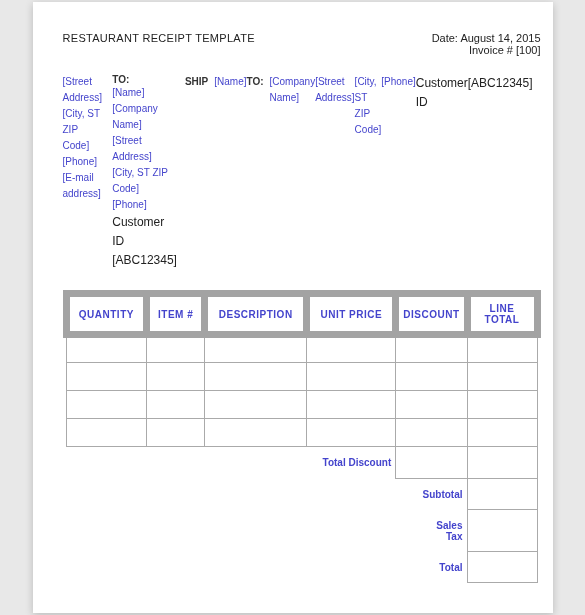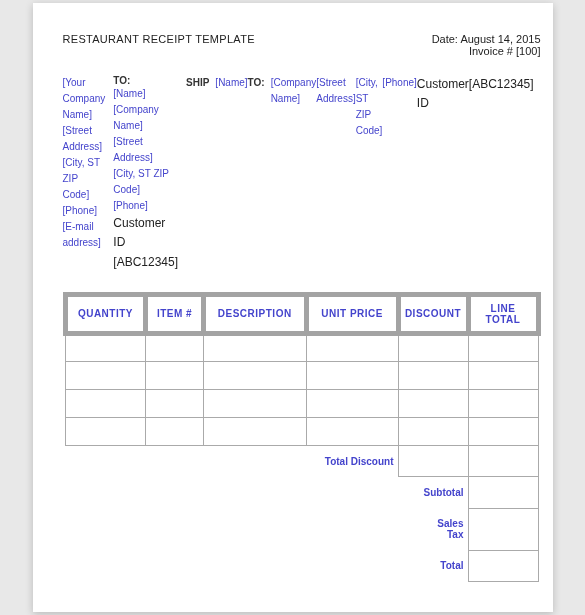--- a/index.html
+++ b/index.html
@@ -92,21 +92,21 @@
     }
 
     
     .items-table {
       width: 100%;
       border-collapse: collapse;
       margin-bottom: 0;
       font-size: 10px;
     }
     .items-table th {
-      border: 5px solid #a3a3a3;
+      border: 7px solid #a3a3a3;
       padding: 6px 4px;
       text-align: center;
       color: #4444cc;
       font-weight: bold;
       letter-spacing: 0.5px;
       font-size: 10px;
       background: #fff;
     }
     .items-table td {
       border: 1px solid #aaa;
@@ -146,21 +146,20 @@
       <div>
         <span>Invoice #</span>
         <span>[100]</span>
       </div>
     </div>
   </div>
 
   <div class="address-section">
 
     <div class="addr-col">
-      <span class="field">[Your Company Name]</span>
       <span class="field">[Street Address]</span>
       <span class="field">[City, ST  ZIP Code]</span>
       <span class="field">[Phone]</span>
       <span class="field">[E-mail address]</span>
     </div>
 
     <div class="addr-col addr-middle">
       <span class="to-label label">TO:</span>
       <span class="field">[Name]</span>
       <span class="field">[Company Name]</span>

